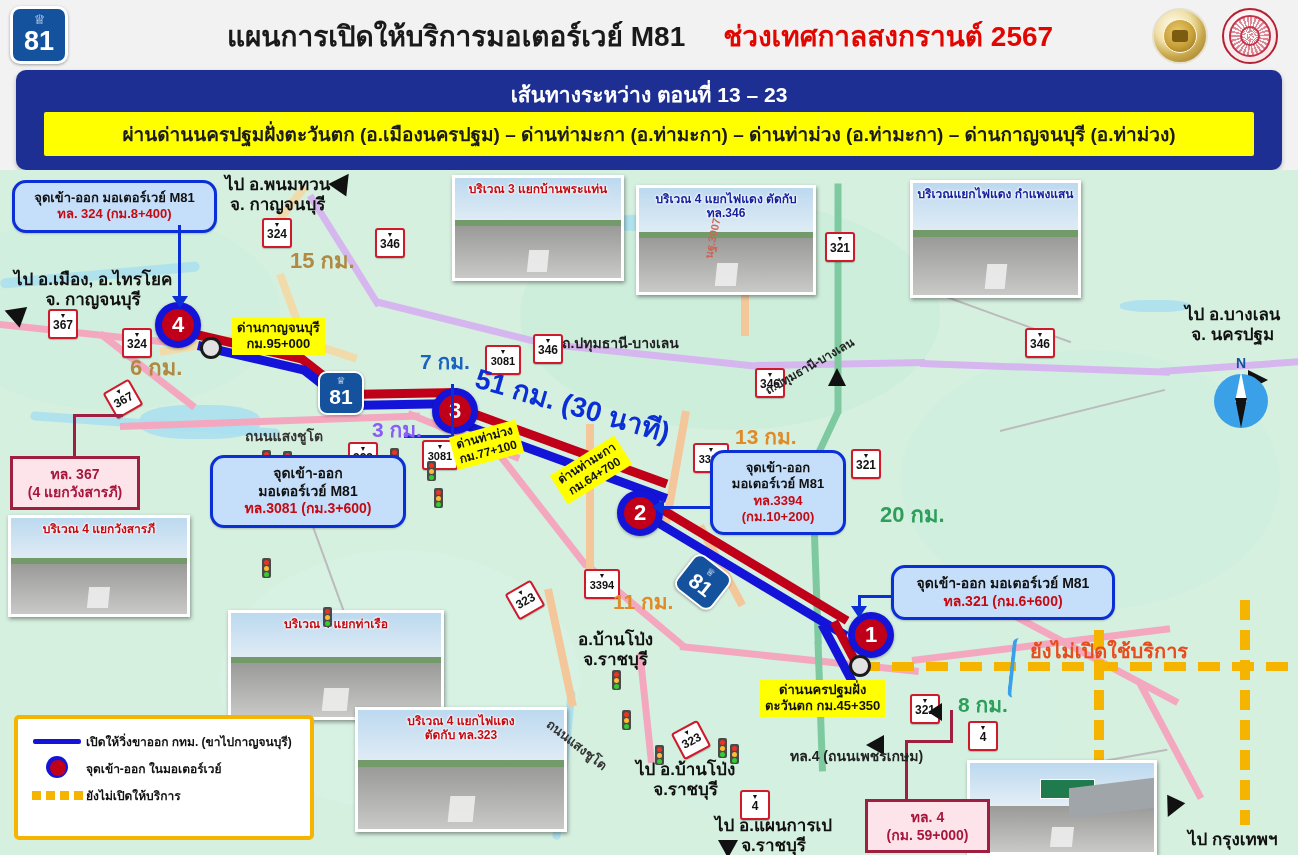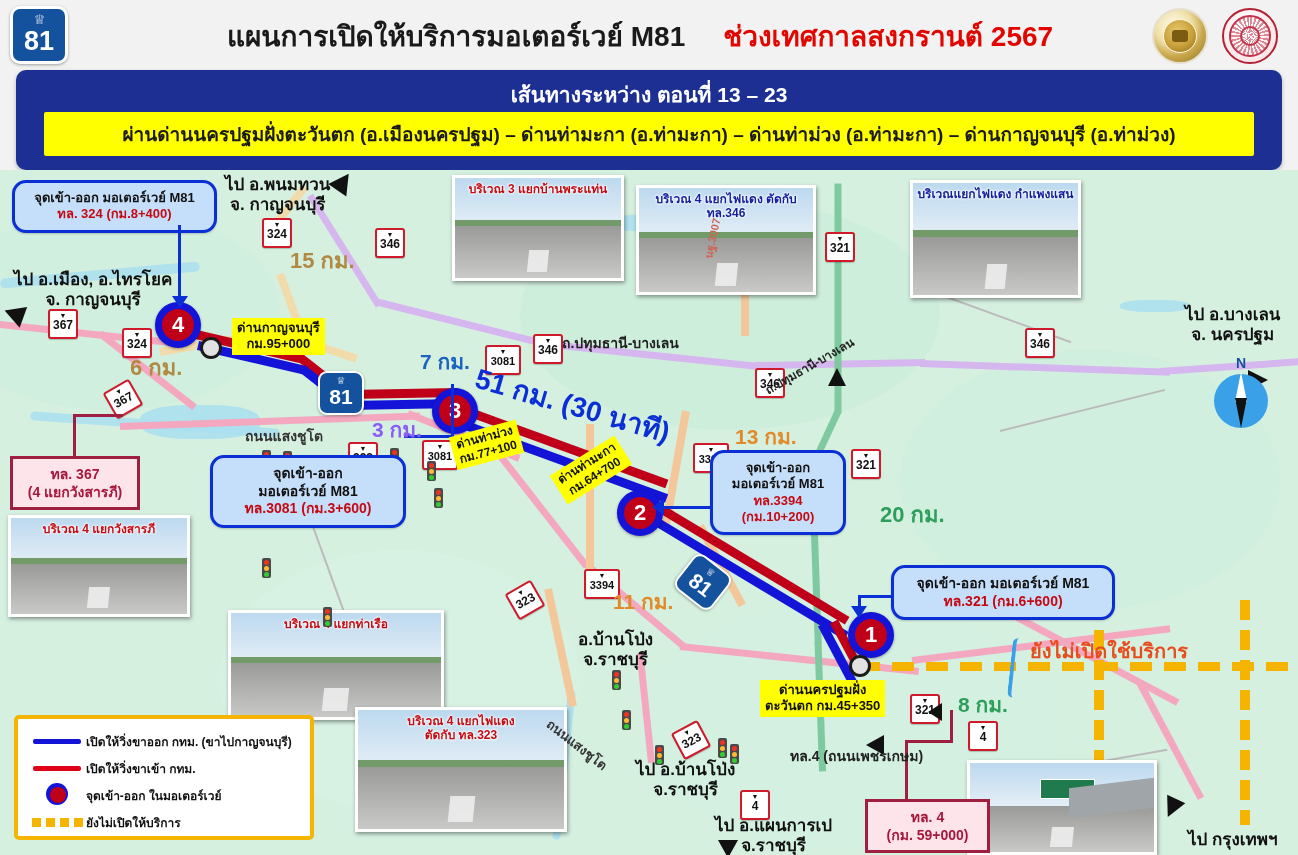--- a/index.html
+++ b/index.html
@@ -627,26 +627,20 @@
 
     <div class="legend">
       <div class="legend-row">
         <div class="legend-key">
             <div class="key-line" style="background:#1414d8;"></div>
           </div>
         <div class="legend-txt">เปิดให้วิ่งขาออก กทม. (ขาไปกาญจนบุรี)</div>
       </div>
       <div class="legend-row">
         <div class="legend-key">
-            <div class="key-line" style="background:#e00018;"></div>
-          </div>
-        <div class="legend-txt">เปิดให้วิ่งขาเข้า กทม.</div>
-      </div>
-      <div class="legend-row">
-        <div class="legend-key">
           <div class="key-node">
               <div class="o"></div>
               <div class="i"></div>
             </div>
         </div>
         <div class="legend-txt">จุดเข้า-ออก ในมอเตอร์เวย์</div>
       </div>
       <div class="legend-row">
         <div class="legend-key">
           <div class="key-dash">

